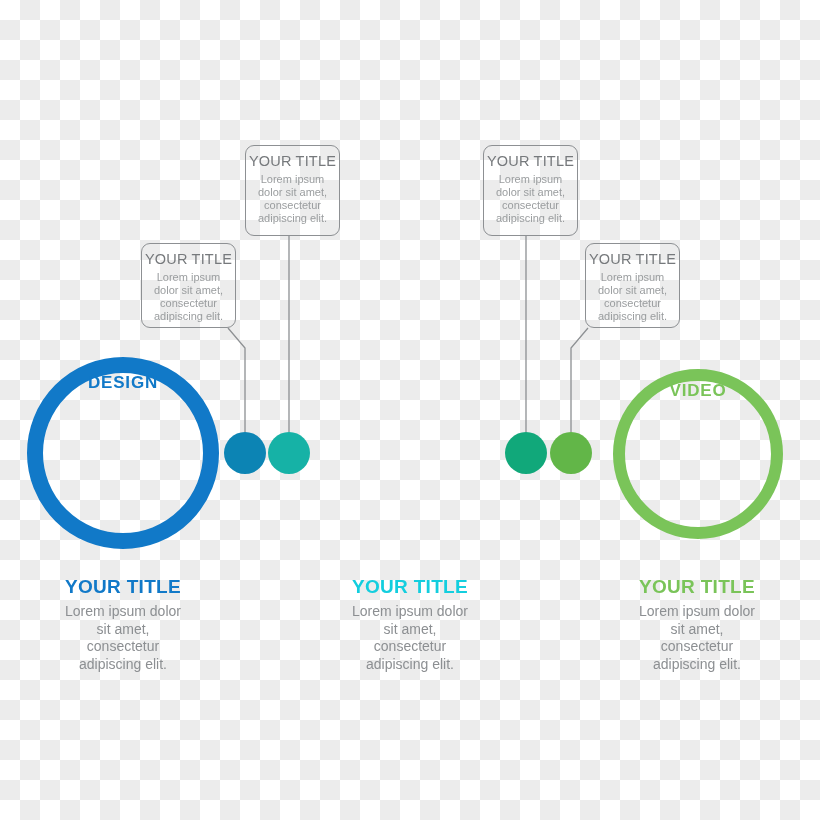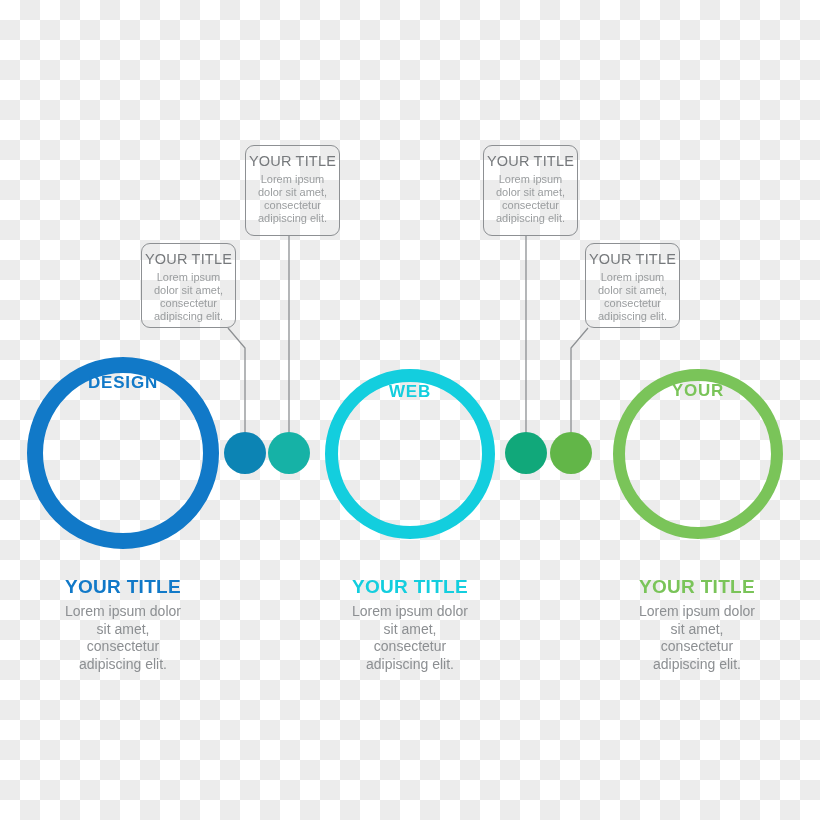--- a/index.html
+++ b/index.html
@@ -133,26 +133,23 @@
 
   <div class="callout" style="left:585px; top:243px; width:95px; height:85px;">
     <span class="c-title">YOUR TITLE</span>
     <span class="c-body">Lorem ipsum dolor sit amet, consectetur adipiscing elit.</span>
   </div>
 
   <div class="ring" style="left:27px; top:357px; width:192px; height:192px; border:16px solid #1179c8;">
     <span class="ring-label" style="color:#1179c8;">DESIGN</span>
   </div>
 
-  <div class="ring" style="left:325px; top:369px; width:170px; height:170px; border:13px solid #13cede;">
-    <span class="ring-label" style="color:#13cede;">WEB</span>
-  </div>
 
   <div class="ring" style="left:613px; top:369px; width:170px; height:170px; border:12px solid #7ac459;">
-    <span class="ring-label" style="color:#7ac459;">YOUR</span>
+    <span class="ring-label" style="color:#7ac459;">VIDEO</span>
   </div>
 
   <div class="dot" style="left:224px; top:432px; width:42px; height:42px; background:#0c84b4;"></div>
   <div class="dot" style="left:268px; top:432px; width:42px; height:42px; background:#16b2a6;"></div>
   <div class="dot" style="left:505px; top:432px; width:42px; height:42px; background:#11a87a;"></div>
   <div class="dot" style="left:550px; top:432px; width:42px; height:42px; background:#62b648;"></div>
 
   <div class="col" style="left:3px; top:576px;">
     <span class="col-title" style="color:#1179c8;">YOUR TITLE</span>
     <span class="col-body" style="padding:0 57px;">Lorem ipsum dolor sit amet, consectetur adipiscing elit.</span>

